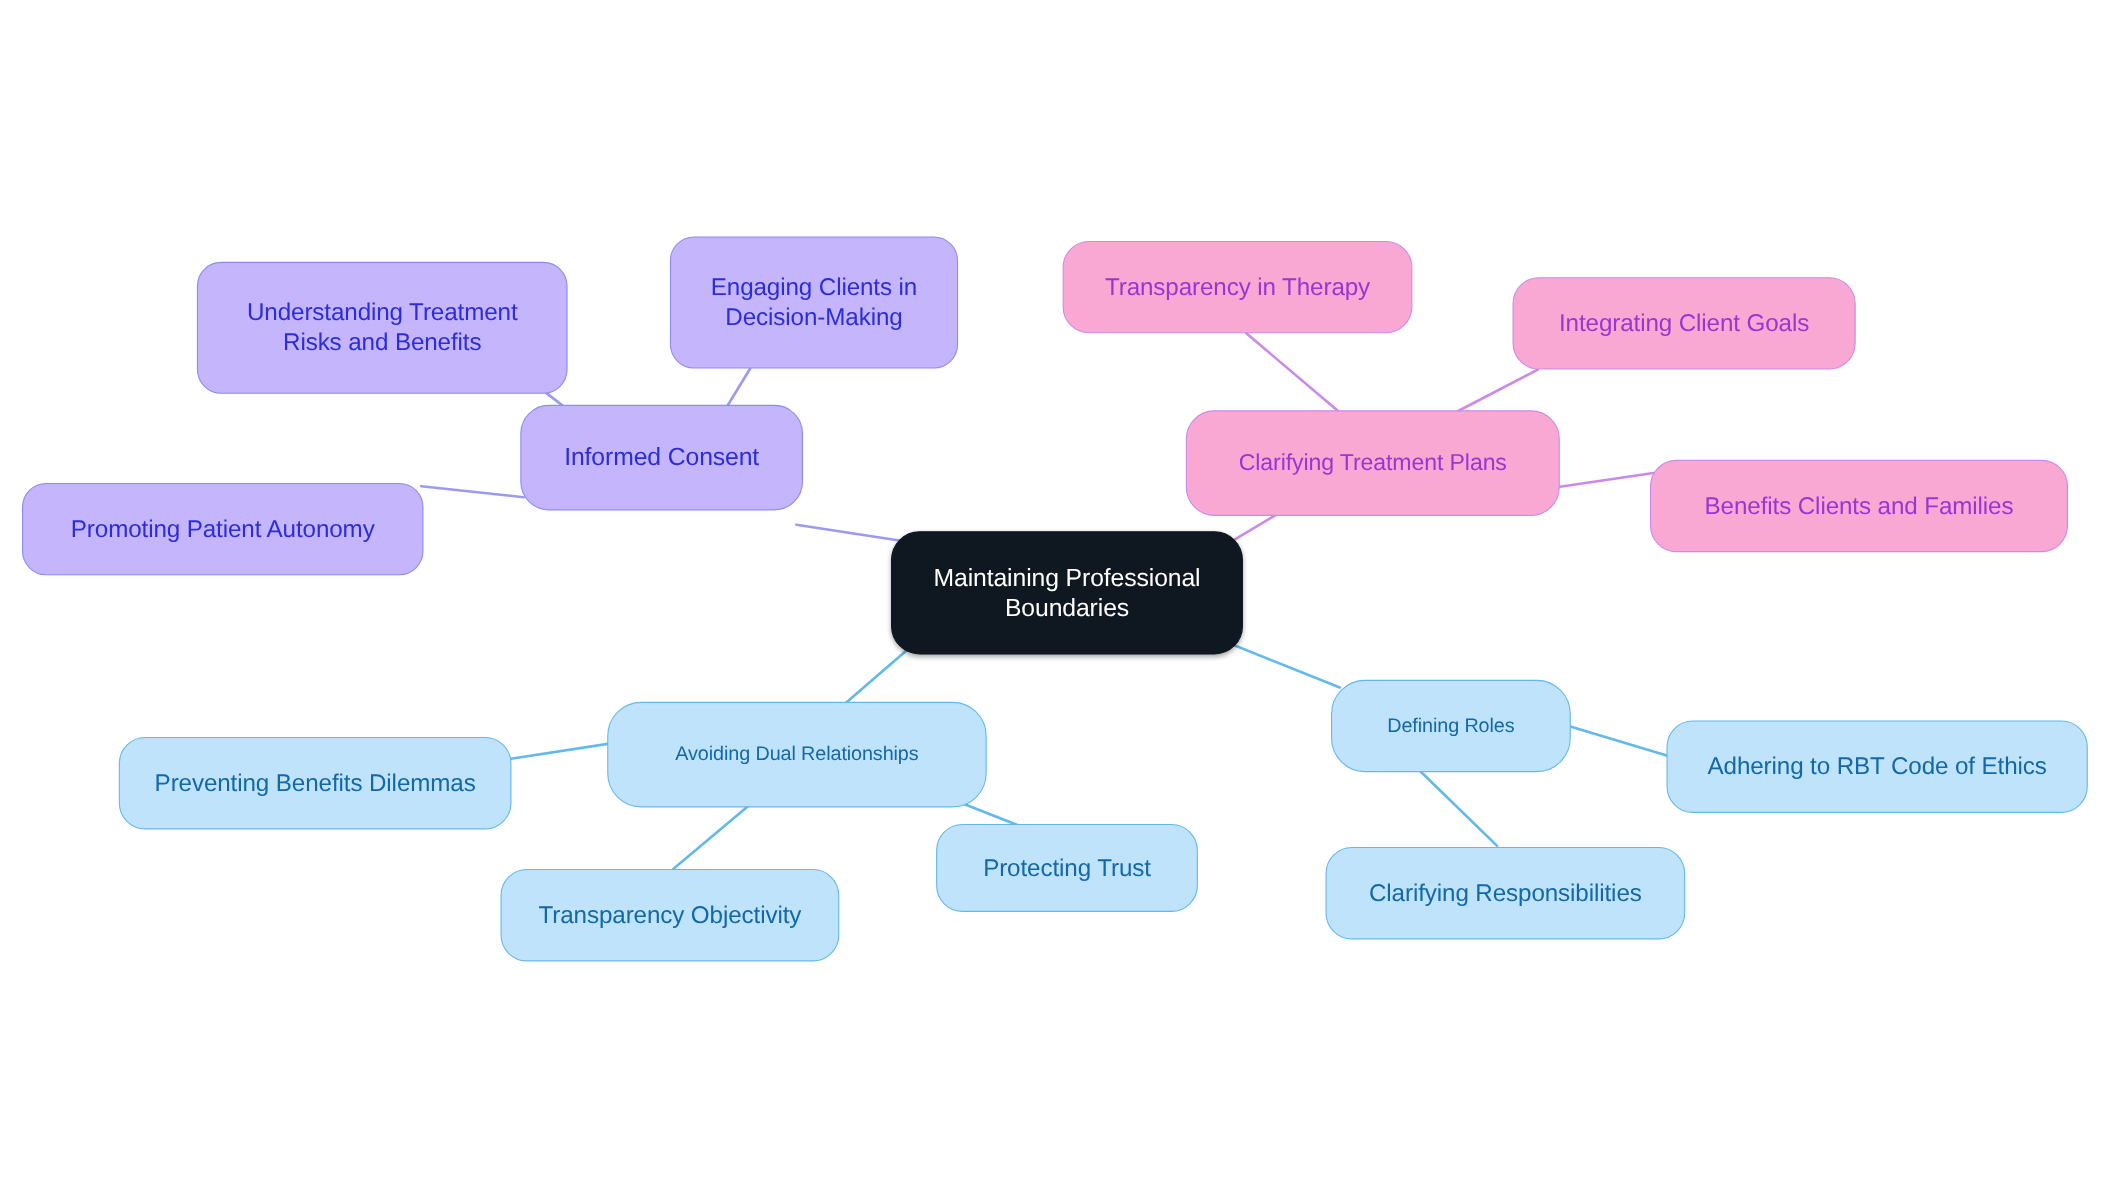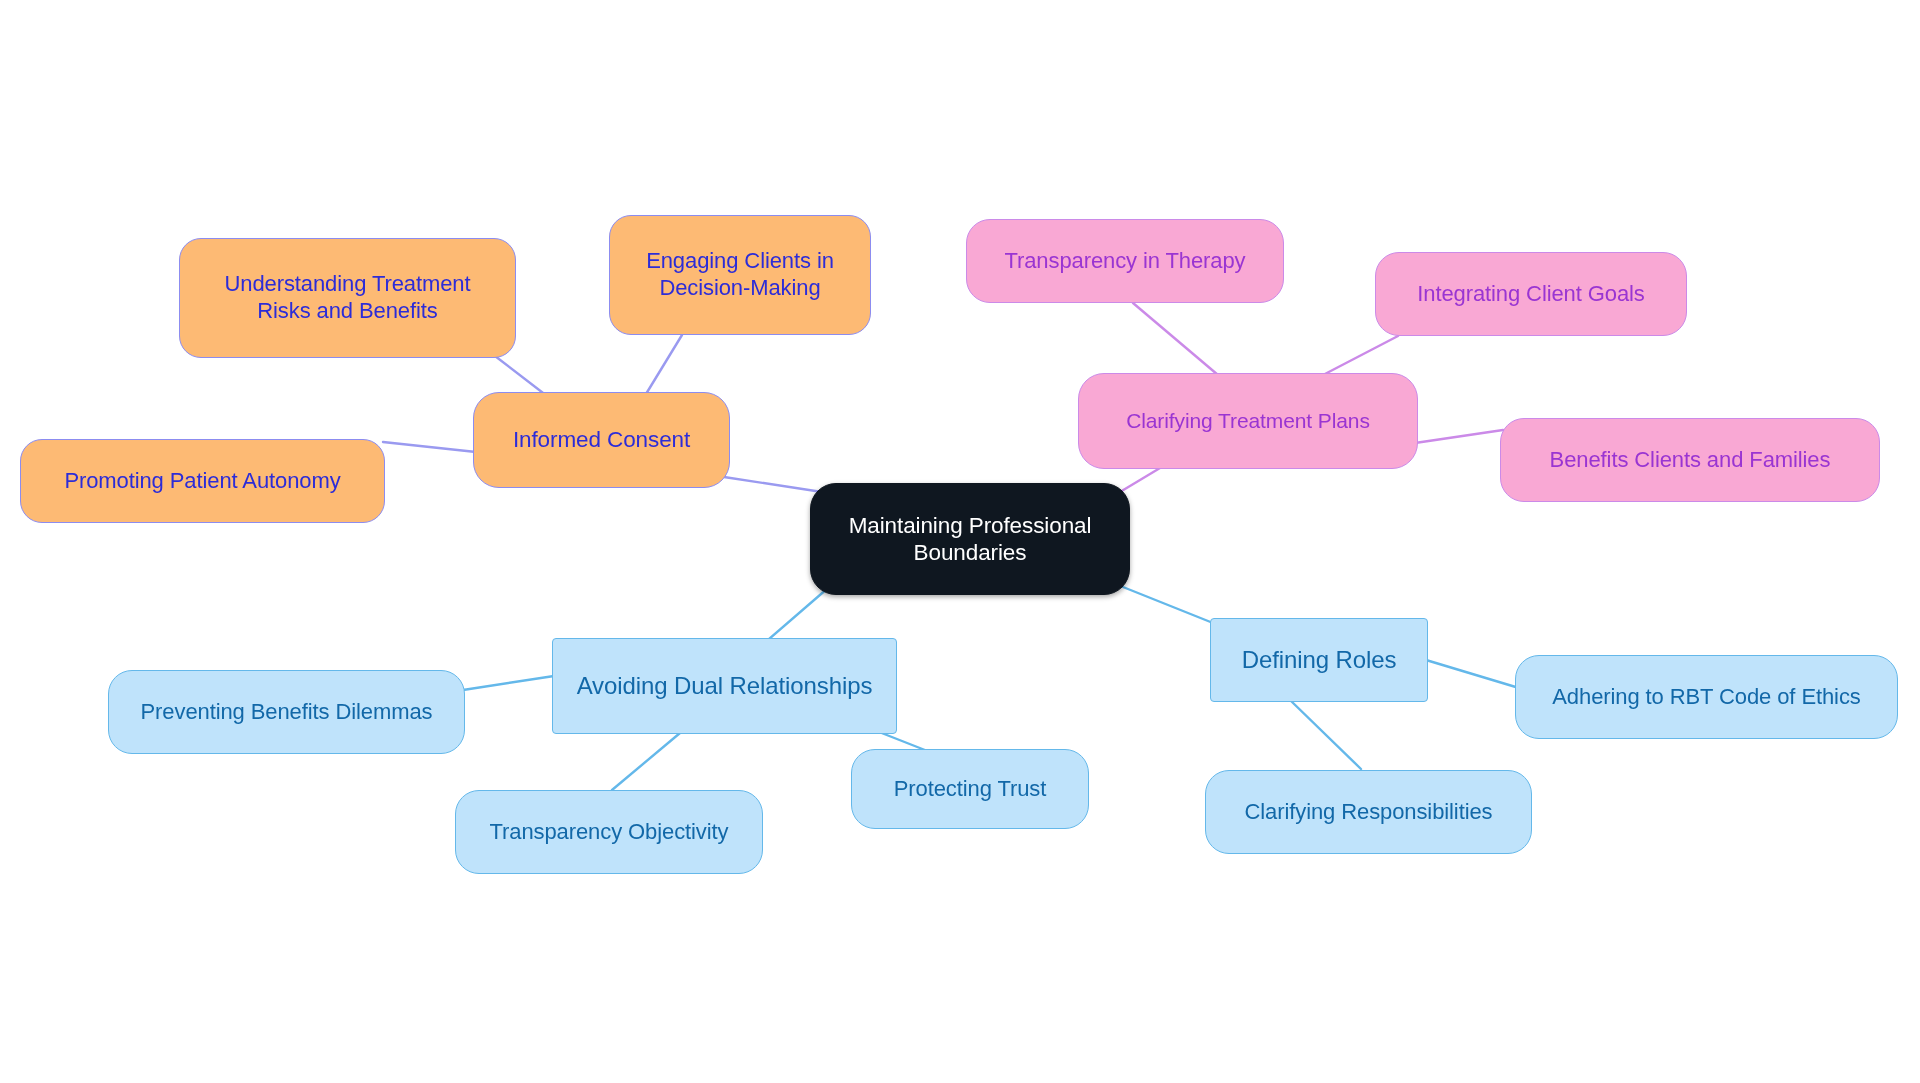--- a/index.html
+++ b/index.html
@@ -44,21 +44,21 @@
   .node.root {
     background: #0f1720;
     border-color: #0f1720;
     color: #ffffff;
     border-radius: 26px;
     font-size: 22.5px;
     box-shadow: 0 2px 5px rgba(0,0,0,0.35);
   }
   
   .node.purple {
-    background: #fdba74;
+    background: #c4b5fd;
     border-color: #8c8cf0;
     color: #2c2cd8;
     border-radius: 22px;
     font-size: 22px;
   }
   .node.purple.branch {
     font-size: 22.5px;
     border-radius: 26px;
   }
   
@@ -75,22 +75,22 @@
   }
   
   .node.blue {
     background: #bfe3fb;
     border-color: #64b8ea;
     color: #1268a8;
     border-radius: 24px;
     font-size: 22px;
   }
   .node.blue.branch {
-    font-size: 24px;
-    border-radius: 4px;
+    font-size: 18px;
+    border-radius: 31px;
   }
   .edge-line {
     fill: none;
     stroke-width: 2.4;
     stroke-linecap: round;
   }
 </style>
 </head>
 <body>
 
@@ -110,21 +110,21 @@
       <line x1="1426" y1="660" x2="1519" y2="688" stroke="#64b8ea" class="edge-line"></line>
       <line x1="1290" y1="700" x2="1361" y2="769" stroke="#64b8ea" class="edge-line"></line>
       <line x1="554" y1="676" x2="463" y2="690" stroke="#64b8ea" class="edge-line"></line>
       <line x1="680" y1="733" x2="612" y2="790" stroke="#64b8ea" class="edge-line"></line>
       <line x1="874" y1="730" x2="930" y2="752" stroke="#64b8ea" class="edge-line"></line>
     </svg>
 
   <div class="node root" id="n-root" style="left: 810px; top: 483px; width: 320px; height: 112px;">Maintaining Professional
 Boundaries</div>
 
-  <div class="node purple branch" id="n-informed-consent" style="left: 473px; top: 392px; width: 257px; height: 96px;">Informed Consent</div>
+  <div class="node purple branch" id="n-informed-consent" style="left: 473px; top: 368px; width: 257px; height: 96px;">Informed Consent</div>
   <div class="node purple" id="n-understanding-treatment-risks-and-benefits" style="left: 179px; top: 238px; width: 337px; height: 120px;">Understanding Treatment
 Risks and Benefits</div>
   <div class="node purple" id="n-engaging-clients-in-decision-making" style="left: 609px; top: 215px; width: 262px; height: 120px;">Engaging Clients in
 Decision-Making</div>
   <div class="node purple" id="n-promoting-patient-autonomy" style="left: 20px; top: 439px; width: 365px; height: 84px;">Promoting Patient Autonomy</div>
 
   <div class="node magenta branch" id="n-clarifying-treatment-plans" style="left: 1078px; top: 373px; width: 340px; height: 96px;">Clarifying Treatment Plans</div>
   <div class="node magenta" id="n-transparency-in-therapy" style="left: 966px; top: 219px; width: 318px; height: 84px;">Transparency in Therapy</div>
   <div class="node magenta" id="n-integrating-client-goals" style="left: 1375px; top: 252px; width: 312px; height: 84px;">Integrating Client Goals</div>
   <div class="node magenta" id="n-educating-clients-and-families" style="left: 1500px; top: 418px; width: 380px; height: 84px;">Benefits Clients and Families</div>

